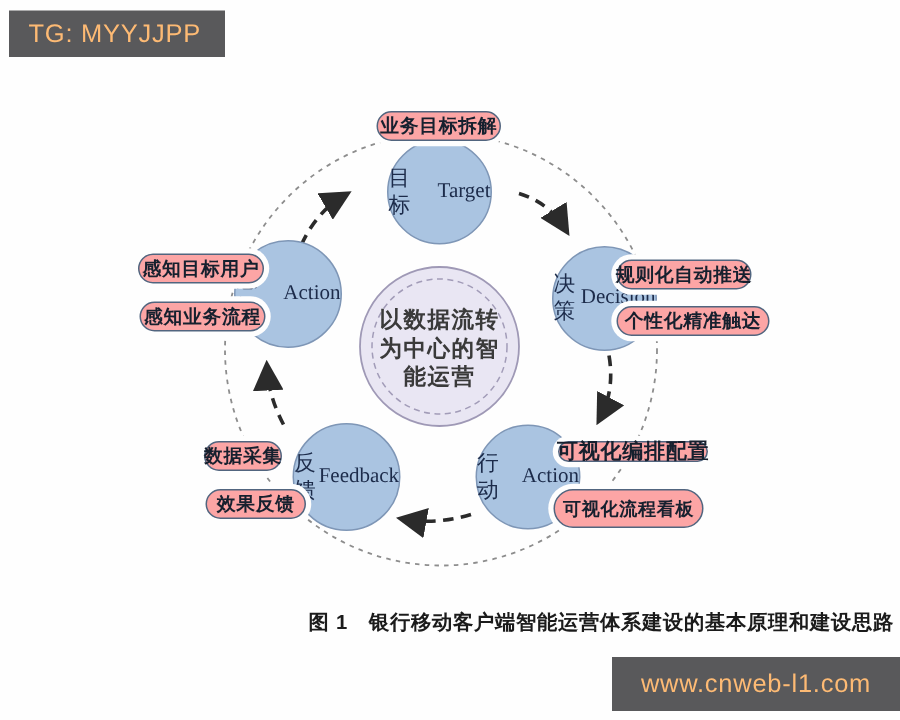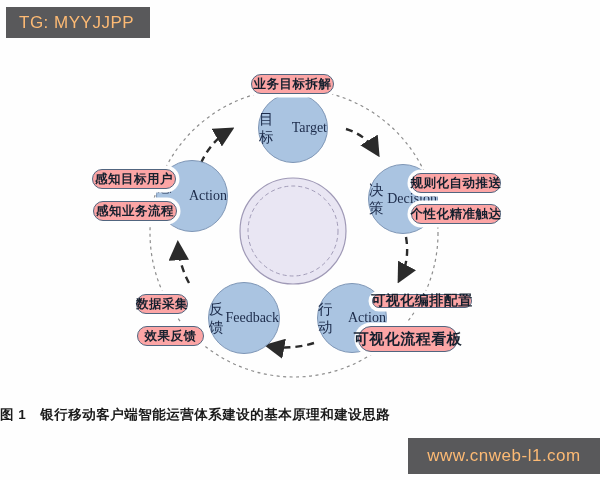--- a/index.html
+++ b/index.html
@@ -34,62 +34,62 @@
     color:#1c2b4a;
     font-family:"Liberation Serif","DejaVu Serif",serif;
     line-height:1.25;
   }
   .node .zh{font-size:14.5px;letter-spacing:2px;}
   .node .en{font-size:14px;}
   .node-target  {left:258px;top:93px; width:70px;height:70px;}
   .node-sense   {left:156px;top:160px;width:72px;height:72px;}
   .node-decision{left:368px;top:164px;width:70px;height:70px;}
   .node-action  {left:317px;top:283px;width:70px;height:70px;}
-  .node-feedback{left:208px;top:282px;width:72px;height:72px;}
+  .node-feedback{left:195px;top:282px;width:72px;height:72px;}
   
   .pill{
     position:absolute;z-index:3;
     background:#fca5a5;
     border:1.5px solid #51657f;
     border-radius:999px;
     box-shadow:0 0 0 3.5px #fefefe;
     box-sizing:border-box;
     display:flex;align-items:center;justify-content:center;
     font-family:"Liberation Serif","DejaVu Serif",serif;
     font-weight:bold;
     font-size:12.5px;
     letter-spacing:0.5px;
     color:#16202e;
     white-space:nowrap;
   }
   .pill-target-top {left:251px;top:74px; width:83px;height:20px;}
   .pill-sense-1    {left:92px; top:169px;width:84px;height:20px;}
   .pill-sense-2    {left:93px; top:201px;width:84px;height:20px;}
   .pill-decision-1 {left:411px;top:173px;width:90px;height:20px;}
-  .pill-decision-2 {left:411px;top:204px;width:90px;height:20px;}
+  .pill-decision-2 {left:411px;top:204px;width:102px;height:20px;}
   .pill-action-1   {left:372px;top:294px;width:100px;height:14px;font-size:14px;}
-  .pill-action-2   {left:358px;top:326px;width:100px;height:26px;font-size:15px;}
+  .pill-action-2   {left:369px;top:326px;width:100px;height:26px;font-size:12px;}
   .pill-feedback-1 {left:136px;top:294px;width:52px;height:20px;}
   .pill-feedback-2 {left:137px;top:326px;width:67px;height:20px;}
   
   .center-label{
     position:absolute;z-index:2;
     left:233px;top:204px;width:120px;
     text-align:center;
     font-weight:bold;
     font-size:15px;
     line-height:19px;
     color:#3a3a3a;
     letter-spacing:1px;
   }
   
   .caption{
     position:absolute;z-index:1;
     left:0;top:406px;width:596px;
-    text-align:left;
+    text-align:right;
     font-weight:bold;
     font-size:13.5px;
     color:#1b1b1b;
     letter-spacing:0.5px;
   }
   .caption .fig-no{margin-right:14px;}
 </style>
 </head>
 <body>
 
@@ -109,20 +109,25 @@
     <circle cx="293" cy="231" r="53" fill="#e9e6f3" stroke="#9f99b6" stroke-width="1.2"></circle>
     <circle cx="293" cy="231" r="45" fill="none" stroke="#a29cb8" stroke-width="1" stroke-dasharray="4 3"></circle>
 
     <path d="M 201 163 Q 211 141 230 130" fill="none" stroke="#2b2b2b" stroke-width="2.4" stroke-dasharray="7 5" marker-end="url(#ah)"></path>
     <path d="M 346 129 Q 366 135 377 153" fill="none" stroke="#2b2b2b" stroke-width="2.4" stroke-dasharray="7 5" marker-end="url(#ah)"></path>
     <path d="M 406 237 Q 410 260 400 279" fill="none" stroke="#2b2b2b" stroke-width="2.4" stroke-dasharray="7 5" marker-end="url(#ah)"></path>
     <path d="M 314 343 Q 291 350 269 346" fill="none" stroke="#2b2b2b" stroke-width="2.4" stroke-dasharray="7 5" marker-end="url(#ah)"></path>
     <path d="M 189 283 Q 179 264 178 245" fill="none" stroke="#2b2b2b" stroke-width="2.4" stroke-dasharray="7 5" marker-end="url(#ah)"></path>
   </svg>
 
+  <div class="center-label">
+    <div>以数据流转</div>
+    <div>为中心的智</div>
+    <div>能运营</div>
+  </div>
 
   <div class="node node-target">
     <span class="zh">目标</span>
     <span class="en">Target</span>
   </div>
   <div class="node node-sense">
     <span class="zh">感知</span>
     <span class="en">Action</span>
   </div>
   <div class="node node-decision">

